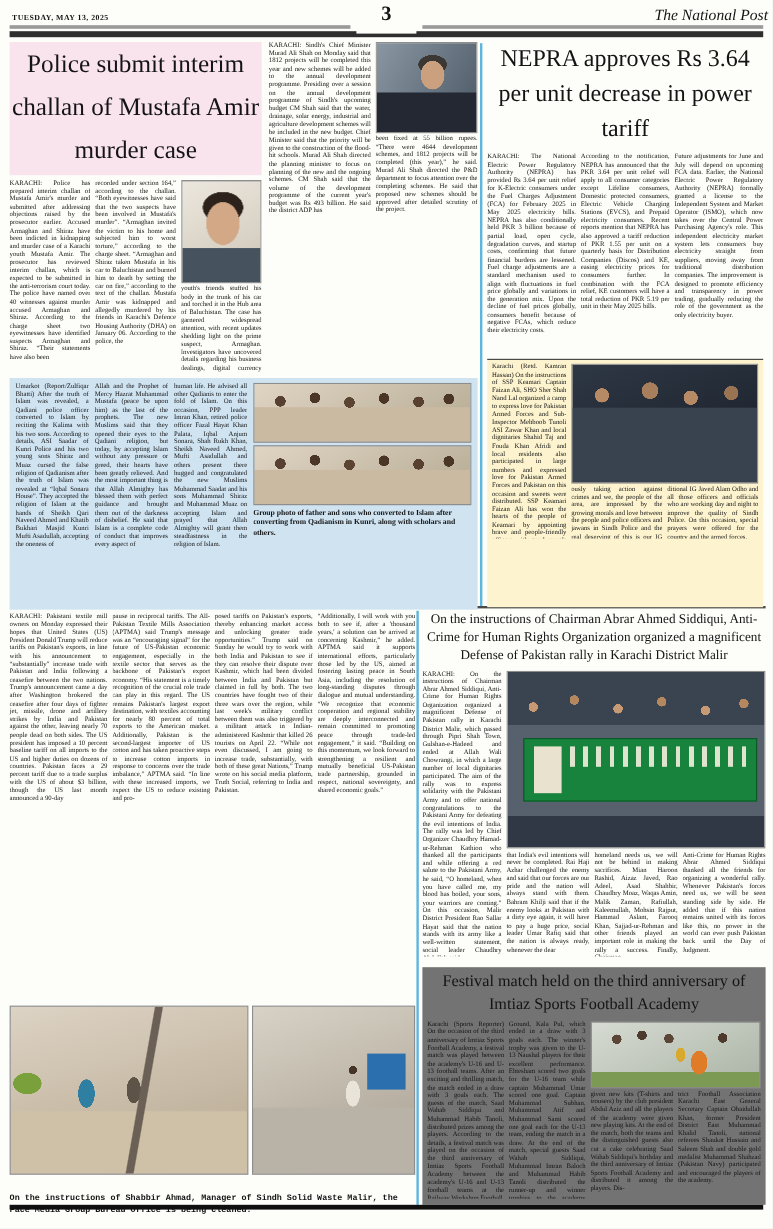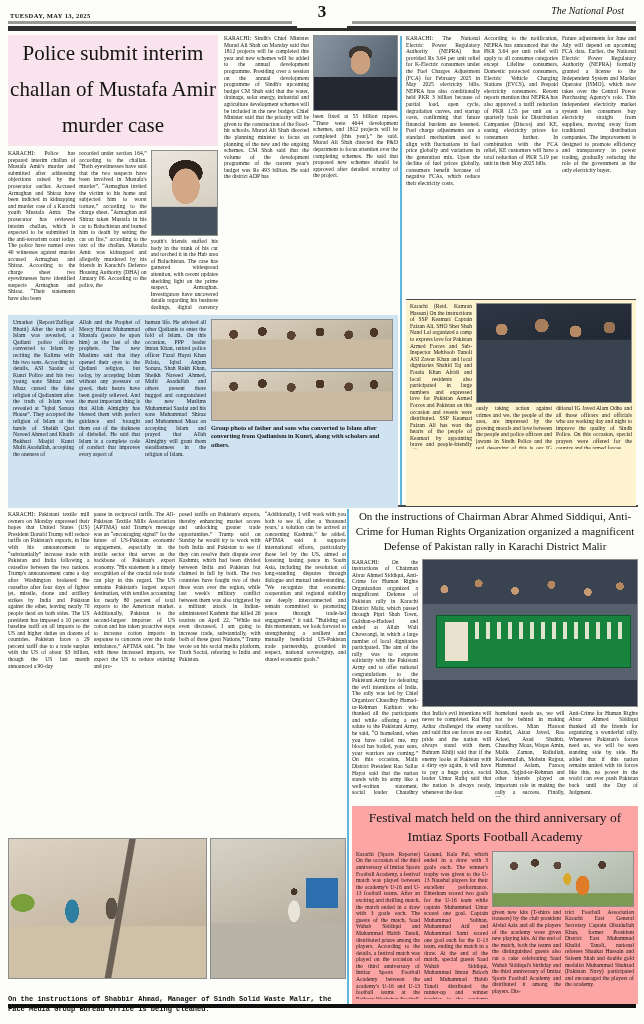--- a/index.html
+++ b/index.html
@@ -5,21 +5,21 @@
   html,body { margin:0; padding:0; background:#e8e8e8; }
   .sheet {
     position:relative; width:644px; height:1024px; margin:0 auto;
     background:#fdfdfa; overflow:hidden;
     font-family:"Liberation Serif", serif; color:#141414;
   }
   
   .hdr-date { position:absolute; left:10px; top:12px; font-size:6.5px; font-weight:bold; letter-spacing:.4px; }
   .hdr-num  { position:absolute; left:297px; top:2px; width:50px; height:26px; text-align:center;
               font-size:17px; font-weight:bold; background:#fdfdfa; z-index:2; }
-  .hdr-mast { position:absolute; right:20px; top:5px; font-size:10px; font-style:italic; font-weight:500; }
+  .hdr-mast { position:absolute; right:4px; top:5px; font-size:13px; font-style:italic; font-weight:500; }
   .hbar { position:absolute; top:21px; height:3px; background:#9a9a9a; }
   .hbar-l { left:8px; width:284px; }
   .hbar-r { left:352px; width:284px; }
   .mainrule { position:absolute; left:8px; top:26px; width:628px; height:4.5px; background:#2e2e2e; z-index:1; }
   
   .art { position:absolute; box-sizing:border-box; }
   .hl  { font-weight:normal; text-align:center; margin:0; overflow:hidden; }
   .flexrow { display:flex; gap:4px; overflow:hidden; }
   .col { flex:1; margin:0; font-size:5.6px; line-height:1.18; text-align:justify; overflow:hidden; }
   .colwrap { flex:1; display:flex; flex-direction:column; gap:2px; overflow:hidden; }
@@ -103,21 +103,21 @@
       radial-gradient(circle 4px at 77% 22%, #c79a74 97%, transparent),
       radial-gradient(circle 4px at 92% 18%, #b5875f 97%, transparent),
       linear-gradient(180deg, #3a4350 0 30%, #57616e 30% 82%, #2f3844 82%); }
   .rally-banner { position:absolute; left:6%; right:3%; top:38%; height:35%;
       background:#17833c; border:1px solid #0b5a26; }
   .rally-banner::before { content:""; position:absolute; left:20%; right:4%; top:12%; height:34%;
       background:repeating-linear-gradient(90deg, #f5efdf 0 4px, transparent 4px 11px); opacity:.9; }
   .rally-banner::after { content:""; position:absolute; left:4%; top:12%; width:12%; height:76%; background:#e9e2cf; }
   .rally-sub { display:flex; gap:4px; flex:1; overflow:hidden; }
   
-  .fest { left:352px; top:806px; width:286px; height:198px; background:#fca5a5; padding:3px 4px; }
+  .fest { left:352px; top:806px; width:286px; height:198px; background:#737373; padding:3px 4px; }
   .hl-fest { font-size:13.5px; line-height:1.4; margin-bottom:4px; }
   .fest-body { height:148px; }
   .fest-body > .col { flex:none; width:64px; }
   .fest-right { flex:1; display:flex; flex-direction:column; gap:2px; overflow:hidden; }
   .ph-fest { height:56px; background:
       radial-gradient(circle 4px at 15% 26%, #5a4536 97%, transparent),
       radial-gradient(circle 4px at 30% 20%, #4d3a2c 97%, transparent),
       radial-gradient(circle 4px at 46% 25%, #5a4536 97%, transparent),
       radial-gradient(circle 4px at 78% 24%, #4d3a2c 97%, transparent),
       radial-gradient(ellipse 7px 10px at 64% 62%, #e07b28 97%, transparent),
@@ -175,20 +175,21 @@
     <div class="flexrow sindh-body">
       <p class="col">KARACHI: Sindh's Chief Minister Murad Ali Shah on Monday said that 1812 projects will be completed this year and new schemes will be added to the annual development programme. Presiding over a session on the annual development programme of Sindh's upcoming budget CM Shah said that the water, drainage, solar energy, industrial and agriculture development schemes will be included in the new budget. Chief Minister said that the priority will be given to the construction of the flood-hit schools. Murad Ali Shah directed the planning minister to focus on planning of the new and the ongoing schemes. CM Shah said that the volume of the development programme of the current year's budget was Rs 493 billion. He said the district ADP has</p>
       <div class="colwrap">
         <div class="photo ph-shah"></div>
         <p class="col">been fixed at 55 billion rupees. “There were 4644 development schemes, and 1812 projects will be completed (this year),” he said. Murad Ali Shah directed the P&amp;D department to focus attention over the completing schemes. He said that proposed new schemes should be approved after detailed scrutiny of the project.</p>
       </div>
     </div>
   </section>
 
   <section class="art nepra">
+    <h2 class="hl hl-nepra">NEPRA approves Rs 3.64 per unit decrease in power tariff</h2>
     <div class="flexrow nepra-body">
       <p class="col">KARACHI: The National Electric Power Regulatory Authority (NEPRA) has provided Rs 3.64 per unit relief for K-Electric consumers under the Fuel Charges Adjustment (FCA) for February 2025 in May 2025 electricity bills. NEPRA has also conditionally held PKR 3 billion because of partial load, open cycle, degradation curves, and startup costs, confirming that future financial burdens are lessened. Fuel charge adjustments are a standard mechanism used to align with fluctuations in fuel price globally and variations in the generation mix. Upon the decline of fuel prices globally, consumers benefit because of negative FCAs, which reduce their electricity costs.</p>
       <p class="col">According to the notification, NEPRA has announced that the PKR 3.64 per unit relief will apply to all consumer categories except Lifeline consumers, Domestic protected consumers, Electric Vehicle Charging Stations (EVCS), and Prepaid electricity consumers. Recent reports mention that NEPRA has also approved a tariff reduction of PKR 1.55 per unit on a quarterly basis for Distribution Companies (Discos) and KE, easing electricity prices for consumers further. In combination with the FCA relief, KE customers will have a total reduction of PKR 5.19 per unit in their May 2025 bills.</p>
       <p class="col">Future adjustments for June and July will depend on upcoming FCA data. Earlier, the National Electric Power Regulatory Authority (NEPRA) formally granted a license to the Independent System and Market Operator (ISMO), which now takes over the Central Power Purchasing Agency's role. This independent electricity market system lets consumers buy electricity straight from suppliers, moving away from traditional distribution companies. The improvement is designed to promote efficiency and transparency in power trading, gradually reducing the role of the government as the only electricity buyer.</p>
     </div>
   </section>
 
   <section class="art camp">
     <div class="flexrow camp-body">
       <p class="col camp-left">Karachi (Retd. Kamran Hassan) On the instructions of SSP Keamari Captain Faizan Ali, SHO Sher Shah Nand Lal organized a camp to express love for Pakistan Armed Forces and Sub-Inspector Mehboob Tunoli ASI Zawar Khan and local dignitaries Shahid Taj and Fouda Khan Afridi and local residents also participated in large numbers and expressed love for Pakistan Armed Forces and Pakistan on this occasion and sweets were distributed. SSP Keamari Faizan Ali has won the hearts of the people of Keamari by appointing brave and people-friendly officers with good morals in Keamari district and since SHO Sher Shah Nand Lal has taken charge of the area, he has been continu-</p>

